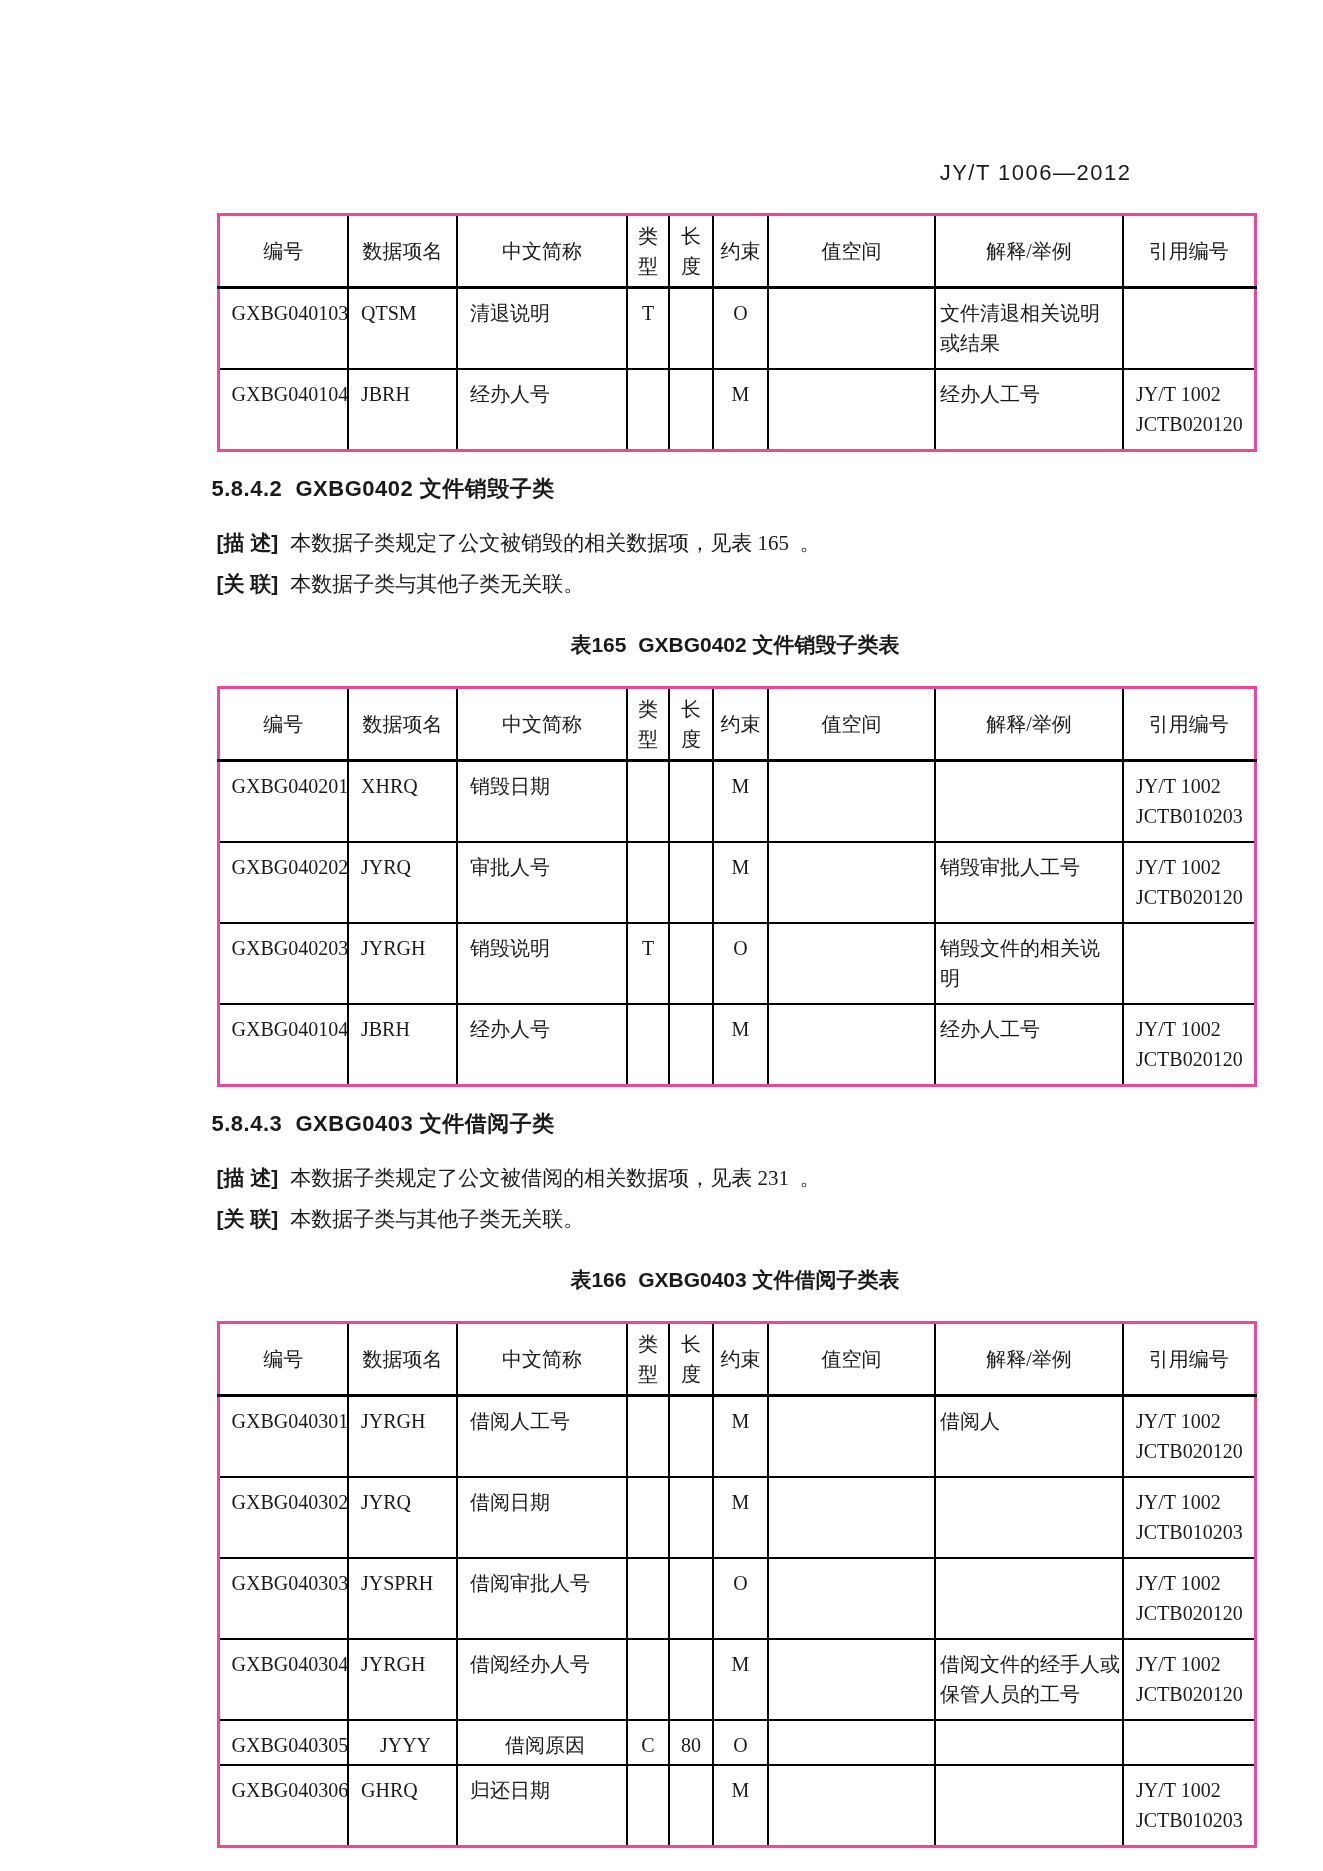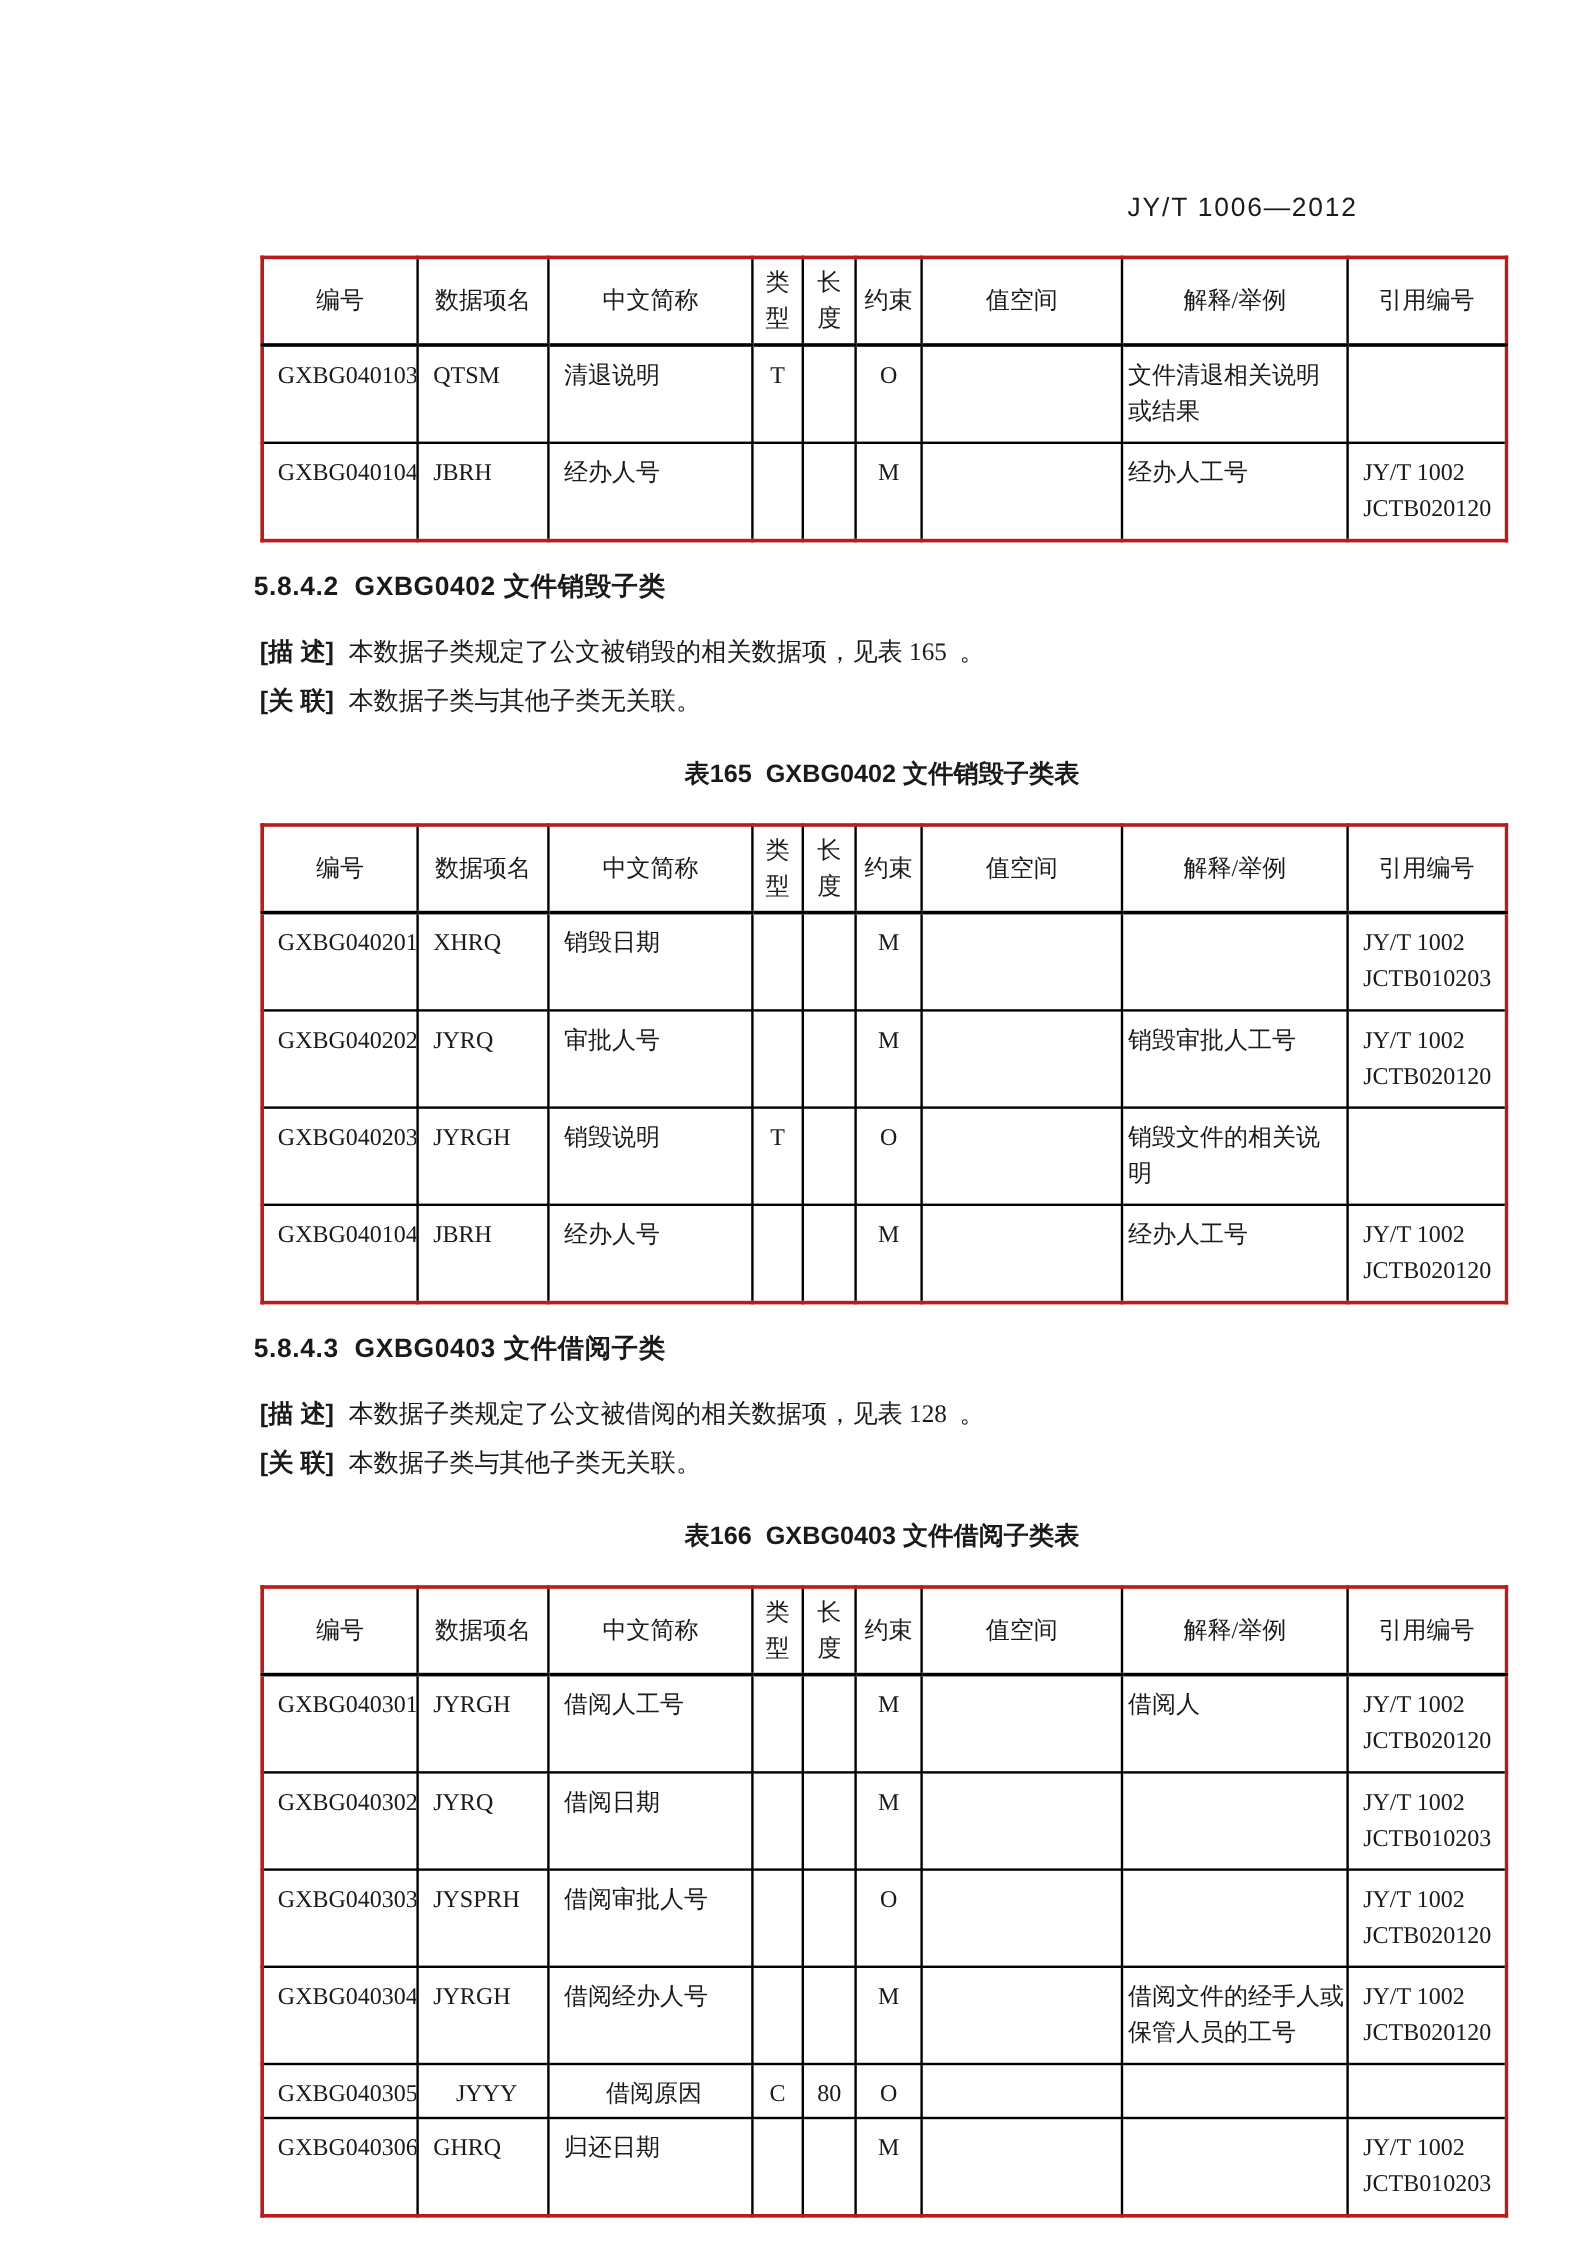--- a/index.html
+++ b/index.html
@@ -36,21 +36,21 @@
     margin-top: 27px;
     font-family: "Liberation Serif", "DejaVu Serif", serif;
     font-size: 20px;
     line-height: 30px;
   }
   table.datatable th, table.datatable td {
     border: 2px solid #000;
     overflow: hidden;
   }
   table.datatable {
-    border: 3px solid #b91c1c;
+    border: 3px solid #ec4899;
   }
   table.datatable thead th {
     border-bottom: 3px solid #000;
     font-weight: normal;
     text-align: center;
     vertical-align: middle;
     height: 70px;
     padding: 0 2px;
   }
   table.datatable tbody td {
@@ -251,21 +251,21 @@
             <td></td>
             <td class="col-expl">经办人工号</td>
             <td>JY/T 1002
 JCTB020120</td>
           </tr>
         </tbody>
       </table>
 
     <h2 class="sec-heading">5.8.4.3  GXBG0403 文件借阅子类</h2>
 
-    <p class="meta first"><span class="lbl">[描 述]</span><span>本数据子类规定了公文被借阅的相关数据项，见表 128  。</span></p>
+    <p class="meta first"><span class="lbl">[描 述]</span><span>本数据子类规定了公文被借阅的相关数据项，见表 231  。</span></p>
 
     <p class="meta second"><span class="lbl">[关 联]</span><span>本数据子类与其他子类无关联。</span></p>
 
     <div class="tbl-caption">表166  GXBG0403 文件借阅子类表</div>
 
     <table class="datatable" id="table-166">
         <colgroup>
           <col style="width: 130px;">
           <col style="width: 109px;">
           <col style="width: 170px;">

